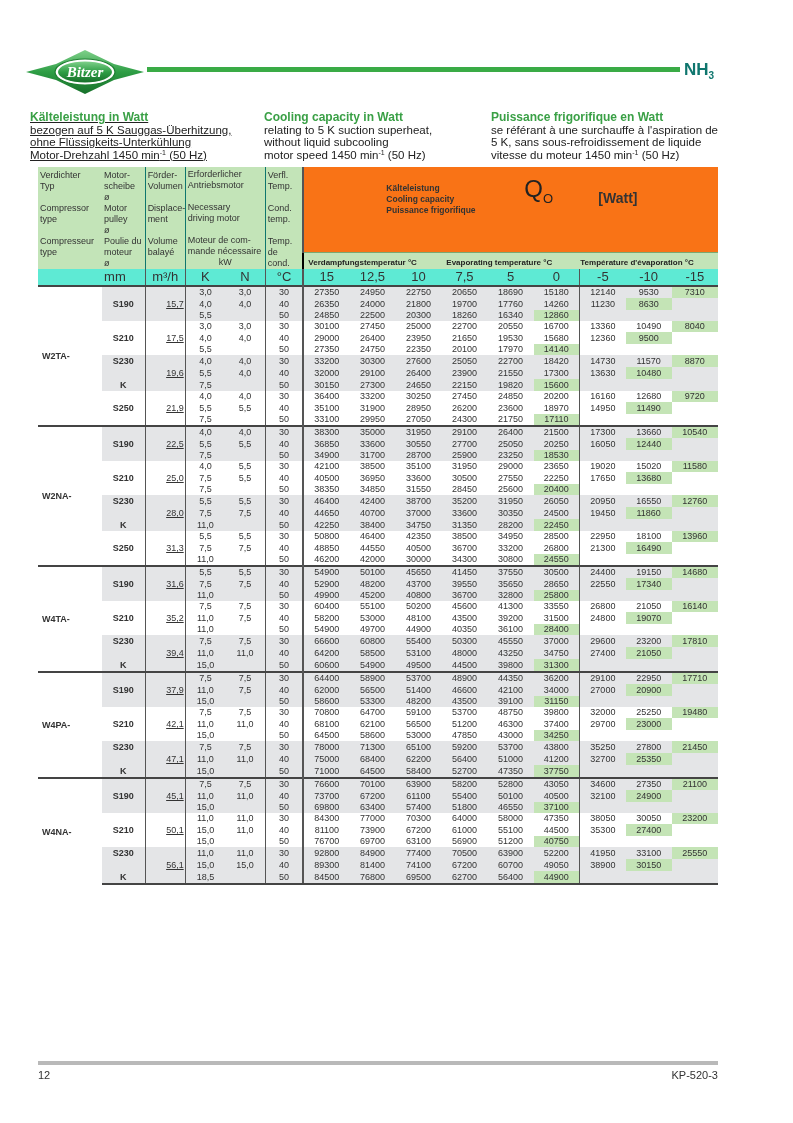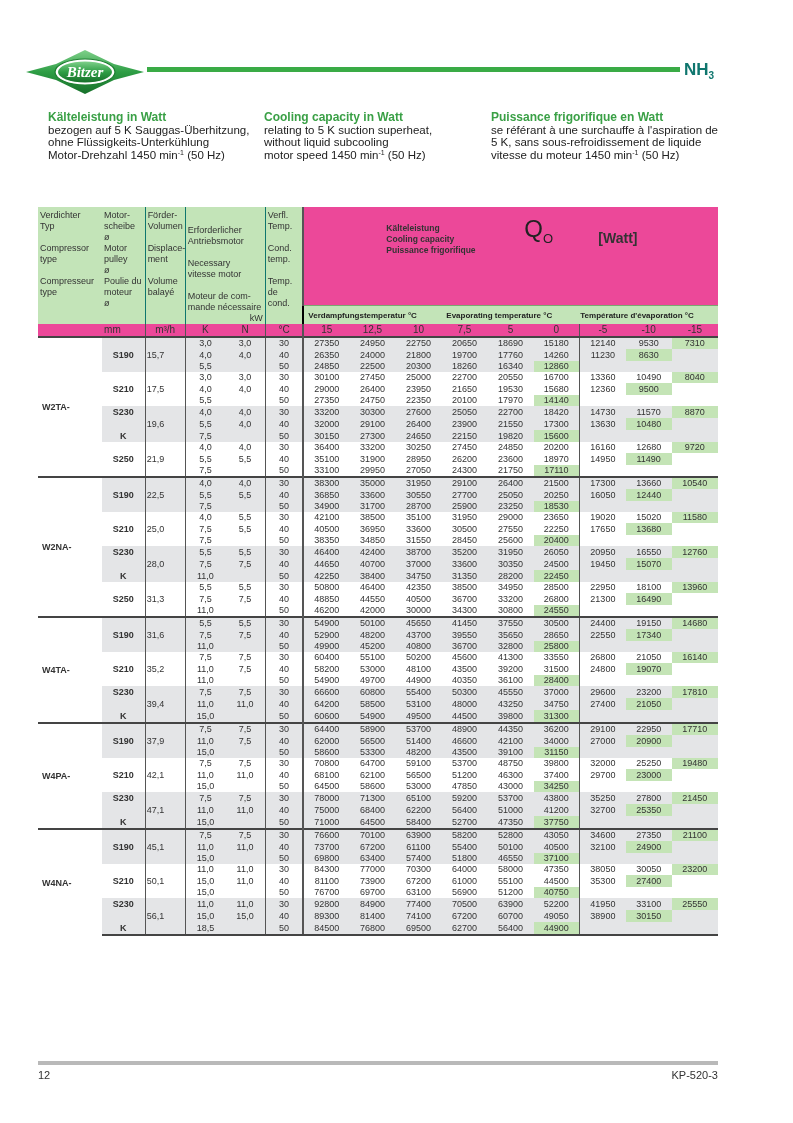--- a/index.html
+++ b/index.html
@@ -3,52 +3,52 @@
 <meta charset="utf-8">
 <style>
   html, body { margin:0; padding:0; background:#ffffff; }
   body { width:793px; height:1123px; position:relative; font-family:"Liberation Sans", sans-serif; color:#222; overflow:hidden; }
   .logo { position:absolute; left:26px; top:50px; width:118px; height:44px; }
   .topline { position:absolute; left:147px; top:67px; width:533px; height:5px; background:#3aab46; }
   .nh3 { position:absolute; left:684px; top:60px; font-size:17px; font-weight:bold; color:#0f766e; }
   .nh3 sub { font-size:10px; }
   .intro { position:absolute; top:111px; font-size:11.5px; line-height:12.5px; color:#222; }
   .intro .ttl { color:#3aa046; font-weight:bold; font-size:12px; }
-  .intro.c1 { left:48px; width:225px; }
+  .intro.c1 { left:30px; width:225px;text-decoration:underline; }
   .intro.c2 { left:264px; width:225px; }
   .intro.c3 { left:491px; width:235px; }
   sup { font-size:7px; vertical-align:top; position:relative; top:-2px; }
 
-  table.kp { position:absolute; left:38px; top:167px; width:680px; border-collapse:collapse; table-layout:fixed; font-size:9px;margin-top:40px; }
+  table.kp { position:absolute; left:38px; top:167px; width:680px; border-collapse:collapse; table-layout:fixed; font-size:9px; }
   table.kp col.c-typ { width:64px; }
   table.kp col.c-pul { width:43px; }
   table.kp col.c-vol { width:40px; }
   table.kp col.c-k { width:40px; }
   table.kp col.c-n { width:40px; }
   table.kp col.c-t { width:38px; }
   table.kp col.c-d { width:46px; }
   .hd td { background:#c3e4b8; vertical-align:top; padding:0 2px; font-size:9px; line-height:11px; color:#333; }
-  .hd td.big { background:#ec4899; }
+  .hd td.big { background:#f97316; }
   .hd td.vl { border-left:1px solid #0f766e; }
   .hd td.vl2 { border-left:2px solid #555; }
   .qbox { position:relative; height:82px; }
   .qbox .lbl { position:absolute; left:80px; top:16px; font-weight:bold; font-size:8.5px; line-height:11px; color:#333; }
   .qbox .q { position:absolute; left:218px; top:16px; font-size:24px; color:#222; }
   .qbox .q sub { font-size:13px; }
   .qbox .w { position:absolute; left:292px; top:26px; font-weight:bold; font-size:14px; color:#333; }
   .evap td { background:#c3e4b8; font-weight:bold; font-size:8px; padding:4px 2px 2px 4px; white-space:nowrap; border-top:1px solid #7aa870; }
   .evap td span { display:inline-block; }
-  .units td { background:#ec4899; text-align:center; font-size:10px; padding:0 2px 1px 2px; color:#333; }
+  .units td { background:#5eead4; text-align:center; font-size:13px; padding:0 2px 1px 2px; color:#333; }
   .units td.l { text-align:left; }
   .units td.split { border-left:1px solid #555; }
   tr.sep td { border-top:2px solid #444; }
   td.grp { font-weight:bold; font-size:9px; background:#fff; padding-left:4px; vertical-align:middle; color:#333; }
   td.pul { font-weight:bold; text-align:center; color:#333; }
   td.num { text-align:center; color:#333; height:11px; line-height:11px; padding:0; }
-  td.vol { text-align:left; color:#333; }
+  td.vol { text-align:right; color:#333;text-decoration:underline; }
   .g { background:#e4e5e7; }
   .w0 { background:#fff; }
   td.bL { border-left:1px solid #555; }
   td.bL2 { border-left:2px solid #555; }
   td.hl { background:#c4e4b6 !important; }
   .footline { position:absolute; left:38px; top:1061px; width:680px; height:4px; background:#b9b9b9; }
   .pgnum { position:absolute; left:38px; top:1069px; font-size:11px; color:#333; }
   .docid { position:absolute; right:75px; top:1069px; font-size:11px; color:#333; }
 </style>
 </head>
@@ -133,30 +133,30 @@
       <td rowspan="2" class="vl" style="padding-top:3px;">
         <div>Förder-</div>
           <div>Volumen</div>
           <div style="height:11px"></div>
         <div>Displace-</div>
           <div>ment</div>
           <div style="height:11px"></div>
         <div>Volume</div>
           <div>balayé</div>
       </td>
-      <td rowspan="2" colspan="2" class="vl" style="padding-top:18px;">
+      <td rowspan="2" colspan="2" class="vl" style="padding-top:2px;">
         <div>Erforderlicher</div>
           <div>Antriebsmotor</div>
           <div style="height:11px"></div>
         <div>Necessary</div>
-          <div>vitesse motor</div>
+          <div>driving motor</div>
           <div style="height:11px"></div>
         <div>Moteur de com-</div>
           <div>mande nécessaire</div>
-        <div style="text-align:right">kW</div>
+        <div style="text-align:center">kW</div>
       </td>
       <td rowspan="2" class="vl" style="padding-top:3px;">
         <div>Verfl.</div>
           <div>Temp.</div>
           <div style="height:11px"></div>
         <div>Cond.</div>
           <div>temp.</div>
           <div style="height:11px"></div>
         <div>Temp.</div>
           <div>de cond.</div>
@@ -509,21 +509,21 @@
         <td class="num bL g">7,5</td>
         <td class="num  g">7,5</td>
         <td class="num bL g">40</td>
         <td class="num g bL2">44650</td>
         <td class="num g">40700</td>
         <td class="num g">37000</td>
         <td class="num g">33600</td>
         <td class="num g">30350</td>
         <td class="num g">24500</td>
         <td class="num g bL">19450</td>
-        <td class="num g hl">15070</td>
+        <td class="num g hl">11860</td>
         <td class="num g"></td>
       </tr>
       <tr>
         <td class="pul g">K</td>
         <td class="vol bL g"></td>
         <td class="num bL g">11,0</td>
         <td class="num  g"></td>
         <td class="num bL g">50</td>
         <td class="num g bL2">42250</td>
         <td class="num g">38400</td>

